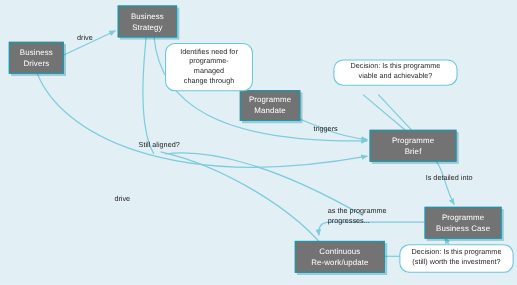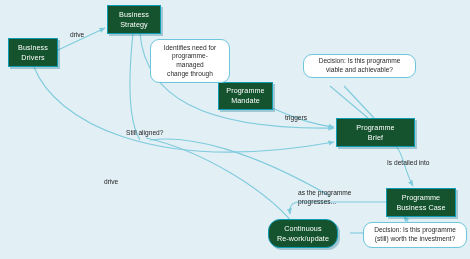--- a/index.html
+++ b/index.html
@@ -15,21 +15,21 @@
     overflow: hidden;
     font-family: "Liberation Sans", sans-serif;
   }
   #wires {
     position: absolute;
     left: 0; top: 0;
     width: 470px; height: 259px;
   }
   .node {
     position: absolute;
-    background: #14532d;
+    background: #737373;
     border: 1px solid #0e9bb4;
     box-shadow: 2px 2px 0 rgba(10,110,130,0.30);
     color: #ffffff;
     font-size: 7.2px;
     line-height: 9.6px;
     letter-spacing: 0.1px;
     text-align: center;
     display: flex;
     align-items: center;
     justify-content: center;
@@ -120,21 +120,21 @@
   <div class="node" style="left:336px; top:118px; width:79px; height:29px;">
     <span>Programme
 Brief</span>
   </div>
 
   <div class="node" style="left:386px; top:188px; width:70px; height:29px;">
     <span>Programme
 Business Case</span>
   </div>
 
-  <div class="node" style="left:268px; top:219px; width:70px; height:29px;border-radius:12px;">
+  <div class="node" style="left:268px; top:219px; width:82px; height:29px;">
     <span>Continuous
 Re-work/update</span>
   </div>
 
   <div class="bubble" style="left:150px; top:39px; width:80px; height:44px;">
     <span>Identifies need for
 programme-
 managed
 change through</span>
   </div>

